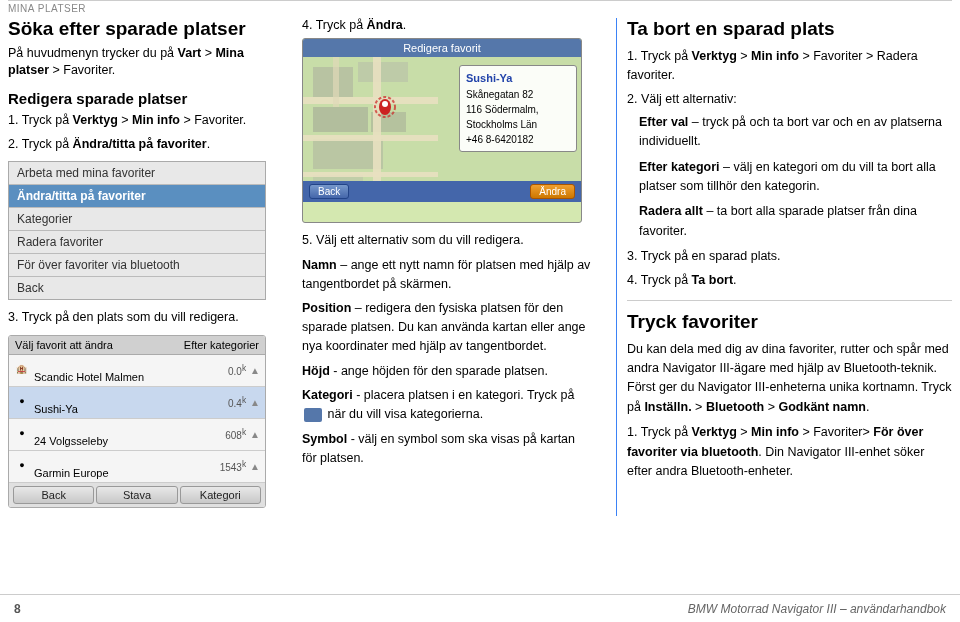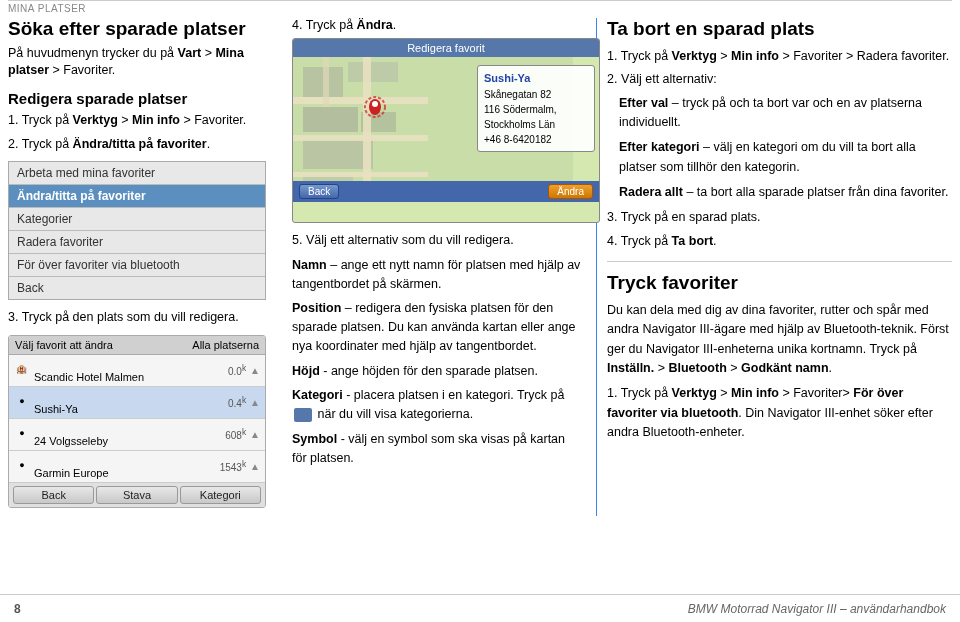--- a/index.html
+++ b/index.html
@@ -23,21 +23,21 @@
       font-size: 10px;
       color: #888;
       letter-spacing: 0.05em;
       text-transform: uppercase;
       font-variant: small-caps;
     }
 
     .main-layout {
       display: flex;
       padding: 0 8px;
-      gap: 4px;
+      gap: 14px;
     }
 
     
     .left-col {
       width: 270px;
       flex-shrink: 0;
       padding-right: 12px;
     }
 
     .section-title {
@@ -163,21 +163,21 @@
 
     .step-num {
       font-size: 12.5px;
       margin-bottom: 6px;
       font-weight: normal;
     }
     .step-num strong { font-weight: bold; }
 
     
     .map-box {
-      width: 308px;
+      width: 280px;
       height: 185px;
       border: 1px solid #888;
       border-radius: 3px;
       overflow: hidden;
       margin-bottom: 8px;
       position: relative;
       background: #d4e8b0;
     }
     .map-header-bar {
       background: #5577aa;
@@ -340,21 +340,21 @@
       <div class="menu-item">Radera favoriter</div>
       <div class="menu-item">För över favoriter via bluetooth</div>
       <div class="menu-item">Back</div>
     </div>
 
     <div class="step-text">3. Tryck på den plats som du vill redigera.</div>
 
     <div class="fav-list">
       <div class="fav-list-header">
         <span>Välj favorit att ändra</span>
-        <span>Alla platserna</span>
+        <span>Efter kategorier</span>
       </div>
       <div class="fav-row">
         <span class="fav-icon">🏨</span>
         <span class="fav-name">Scandic Hotel Malmen</span>
         <span class="fav-dist">0.0<sup>k</sup></span>
         <span class="fav-arrow">▲</span>
       </div>
       <div class="fav-row highlighted">
         <span class="fav-icon">●</span>
         <span class="fav-name">Sushi-Ya</span>

